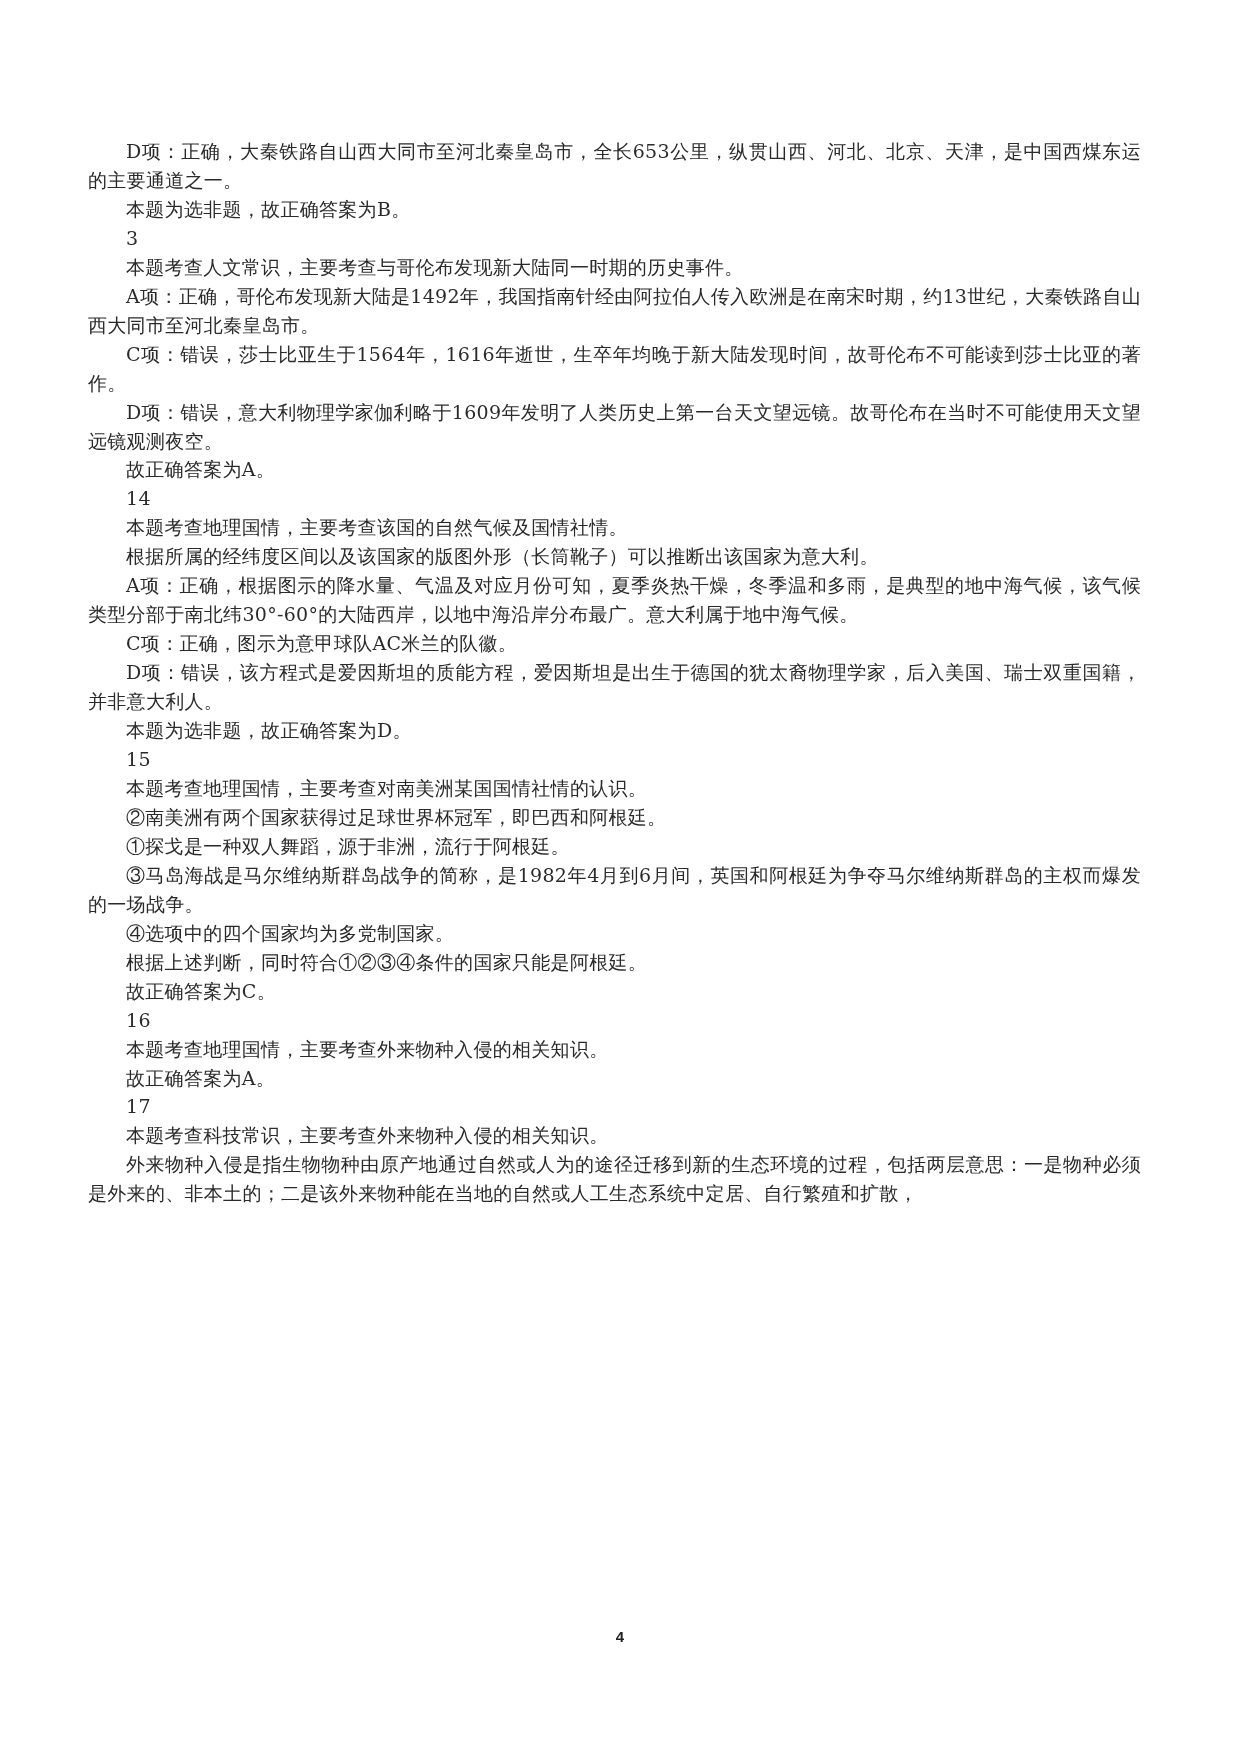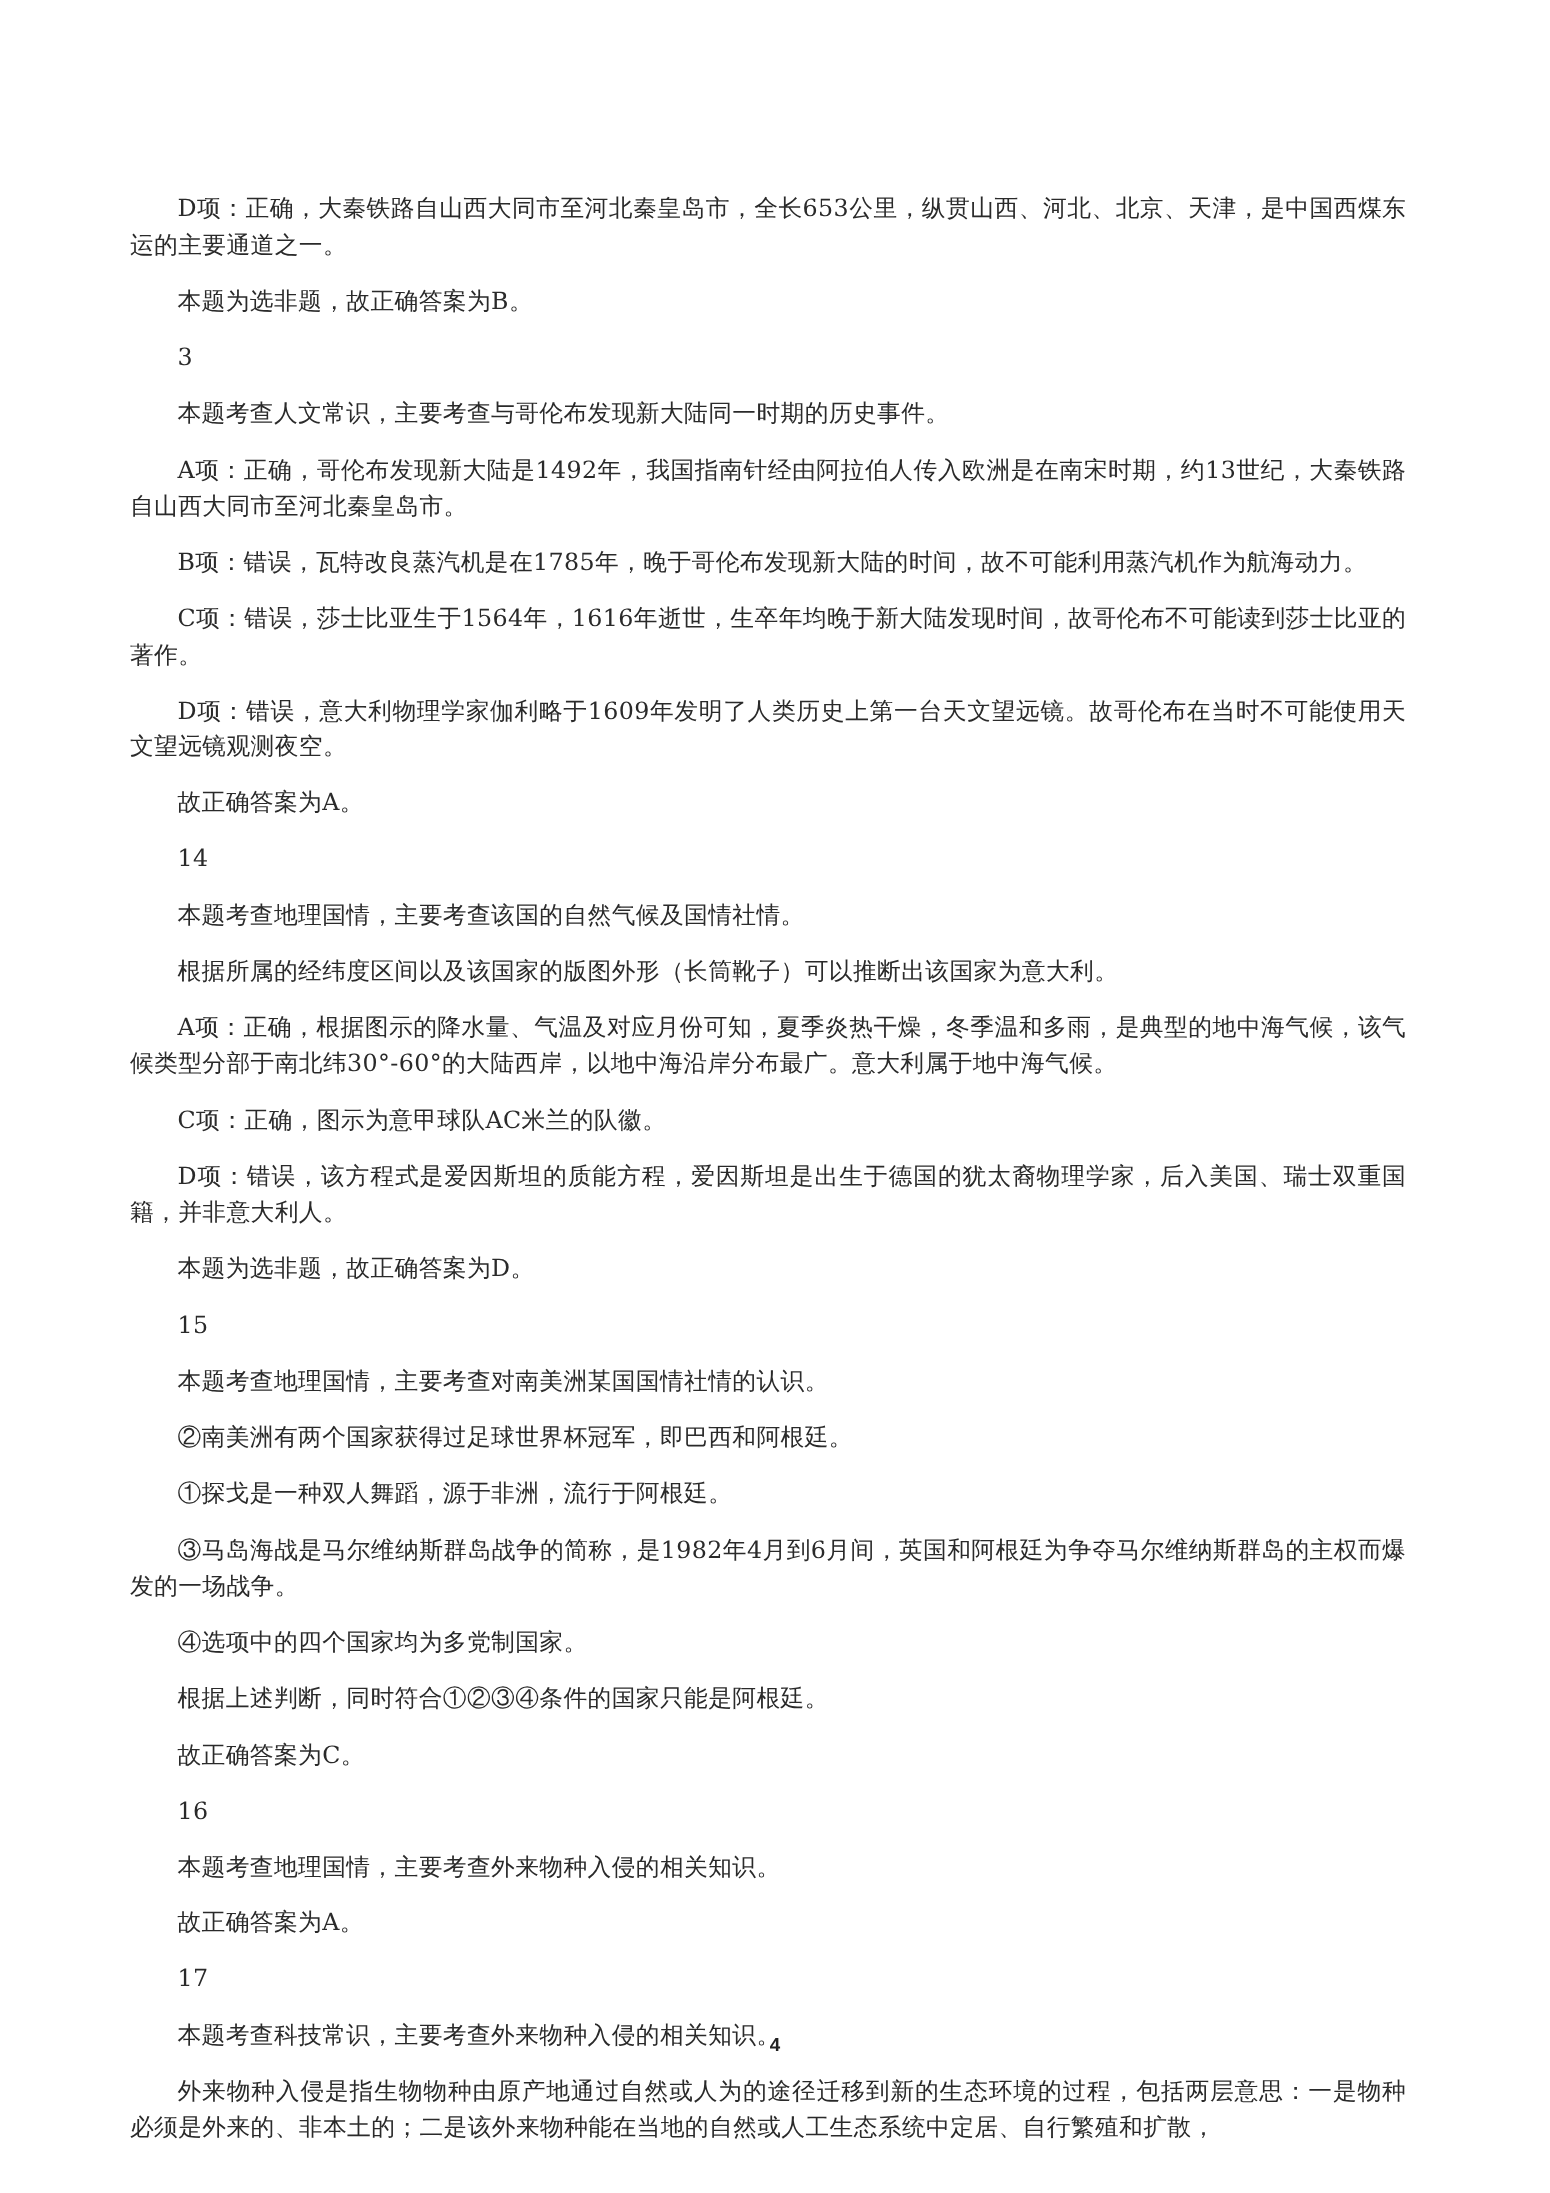--- a/index.html
+++ b/index.html
@@ -8,42 +8,41 @@
     position: absolute;
     left: 88px;
     top: 137px;
     width: 1053px;
     font-family: "DejaVu Serif", "Liberation Serif", serif;
     font-size: 19px;
     line-height: 28.95px;
     color: #2a2a2a;
     letter-spacing: 0.3px;
   }
-  .p { margin: 16px; text-indent: 2em; text-align: justify; text-align-last: left; white-space: normal; }
+  .p { margin: 0; text-indent: 2em; text-align: justify; text-align-last: left; white-space: normal; }
   .page-number {
     position: absolute;
     left: 0; width: 1240px;
     top: 1628px;
     text-align: center;
     font-family: "Liberation Sans", "DejaVu Sans", sans-serif;
     font-size: 15px;
     font-weight: bold;
     color: #222;
   }
 </style>
 </head>
 <body>
 
 <div class="page">
   <p class="p">D项：正确，大秦铁路自山西大同市至河北秦皇岛市，全长653公里，纵贯山西、河北、北京、天津，是中国西煤东运的主要通道之一。</p>
   <p class="p">本题为选非题，故正确答案为B。</p>
   <p class="p">3</p>
   <p class="p">本题考查人文常识，主要考查与哥伦布发现新大陆同一时期的历史事件。</p>
   <p class="p">A项：正确，哥伦布发现新大陆是1492年，我国指南针经由阿拉伯人传入欧洲是在南宋时期，约13世纪，大秦铁路自山西大同市至河北秦皇岛市。</p>
-  <p class="p">B项：错误，瓦特改良蒸汽机是在1785年，晚于哥伦布发现新大陆的时间，故不可能利用蒸汽机作为航海动力。</p>
   <p class="p">C项：错误，莎士比亚生于1564年，1616年逝世，生卒年均晚于新大陆发现时间，故哥伦布不可能读到莎士比亚的著作。</p>
   <p class="p">D项：错误，意大利物理学家伽利略于1609年发明了人类历史上第一台天文望远镜。故哥伦布在当时不可能使用天文望远镜观测夜空。</p>
   <p class="p">故正确答案为A。</p>
   <p class="p">14</p>
   <p class="p">本题考查地理国情，主要考查该国的自然气候及国情社情。</p>
   <p class="p">根据所属的经纬度区间以及该国家的版图外形（长筒靴子）可以推断出该国家为意大利。</p>
   <p class="p">A项：正确，根据图示的降水量、气温及对应月份可知，夏季炎热干燥，冬季温和多雨，是典型的地中海气候，该气候类型分部于南北纬30°-60°的大陆西岸，以地中海沿岸分布最广。意大利属于地中海气候。</p>
   <p class="p">C项：正确，图示为意甲球队AC米兰的队徽。</p>
   <p class="p">D项：错误，该方程式是爱因斯坦的质能方程，爱因斯坦是出生于德国的犹太裔物理学家，后入美国、瑞士双重国籍，并非意大利人。</p>
   <p class="p">本题为选非题，故正确答案为D。</p>

